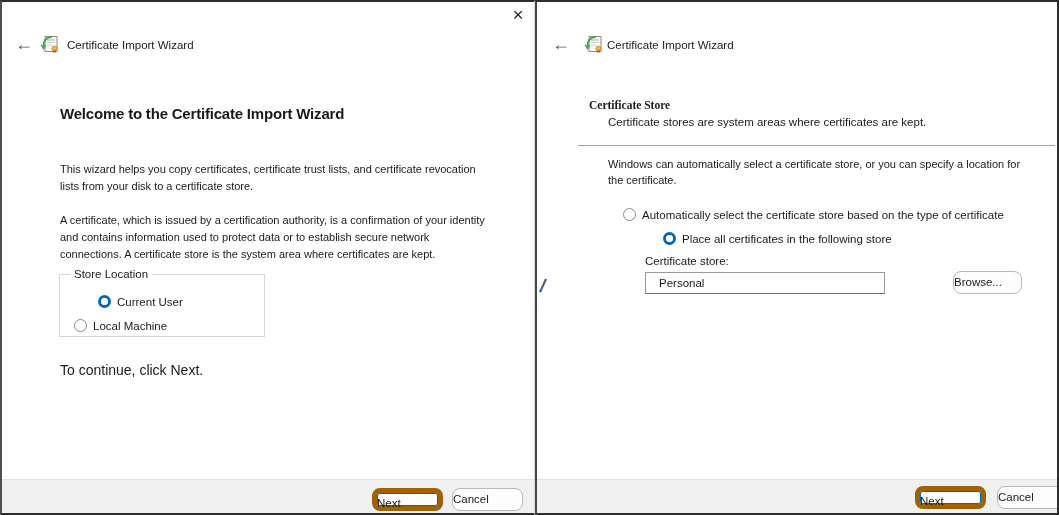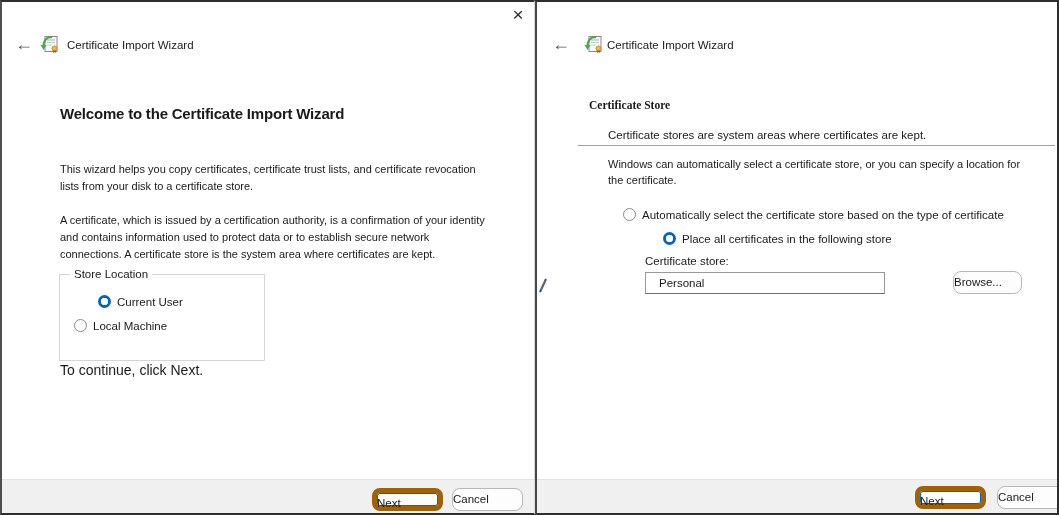--- a/index.html
+++ b/index.html
@@ -22,21 +22,21 @@
   .window.right .close-btn { left:513px; }
 
   .welcome-heading { position:absolute; left:58px; top:103px; font-size:15px; font-weight:bold;
                      letter-spacing:-0.2px; white-space:nowrap; }
   .para { position:absolute; font-size:11px; line-height:17px; }
   .para div { white-space:nowrap; }
   .p-intro { left:58px; top:159px; }
   .p-desc  { left:58px; top:210px; }
   .p-continue { left:58px; top:360px; font-size:14px; position:absolute; white-space:nowrap; }
 
-  .groupbox { position:absolute; left:57px; top:272px; width:206px; height:87px;
+  .groupbox { position:absolute; left:57px; top:272px; width:206px; height:63px;
               border:1px solid #d5d5d5; }
   .groupbox-label { position:absolute; left:10px; top:-7px; background:#fff; padding:0 4px;
                     font-size:11.5px; white-space:nowrap; }
 
   .radio-row { position:absolute; display:flex; align-items:center; gap:6px; }
   .radio { width:13px; height:13px; border-radius:50%; background:#fff; border:1px solid #8a8a8a; flex:0 0 auto; }
   .radio.checked { border:none; background:radial-gradient(circle, #fff 0 30%, #fff 30% 38%, #0067c0 42% 100%); }
   .radio-label { font-size:11.5px; white-space:nowrap; }
 
   .footer { position:absolute; left:0; right:0; bottom:0; height:34px; background:#f0f0f0;
@@ -44,21 +44,21 @@
   .btn { position:absolute; height:23px; background:#fdfdfd; border:1px solid #b8b8b8; border-radius:8px;
          font-size:11.5px; text-align:left; line-height:21px; color:#1a1a1a; }
   .btn.default { border:5px solid #a16207; box-shadow:0 0 0 1px #0067c0 inset; }
 
   .window.left .btn-next   { left:370px; top:486px; width:71px; }
   .window.left .btn-cancel { left:450px; top:486px; width:71px; }
   .window.right .btn-next   { left:378px; top:484px; width:71px; }
   .window.right .btn-cancel { left:460px; top:484px; width:71px; }
 
   .store-heading { position:absolute; left:52px; top:97px; font-size:11.5px; font-weight:bold; white-space:nowrap;font-family:Liberation Serif, serif; }
-  .store-sub { position:absolute; left:71px; top:127px; font-size:11.5px; white-space:nowrap; }
+  .store-sub { position:absolute; left:71px; top:114px; font-size:11.5px; white-space:nowrap; }
   .divider { position:absolute; left:41px; top:143px; width:477px; height:1px; background:#9f9f9f; }
   .p-store-intro { left:71px; top:154px; font-size:11px; line-height:16px; }
 
   .r-opt1 { left:86px; top:206px; }
   .r-opt2 { left:86px; top:230px;margin-left:40px; }
 
   .field-label { position:absolute; left:108px; top:253px; font-size:11.5px; white-space:nowrap; }
   .store-input { position:absolute; left:108px; top:270px; width:240px; height:22px;
                  border:1px solid #9a9a9a; border-bottom:1px solid #6e6e6e; background:#fff;
                  font-family:"Liberation Sans", sans-serif; font-size:11.5px; padding:0 13px; color:#1a1a1a; }

